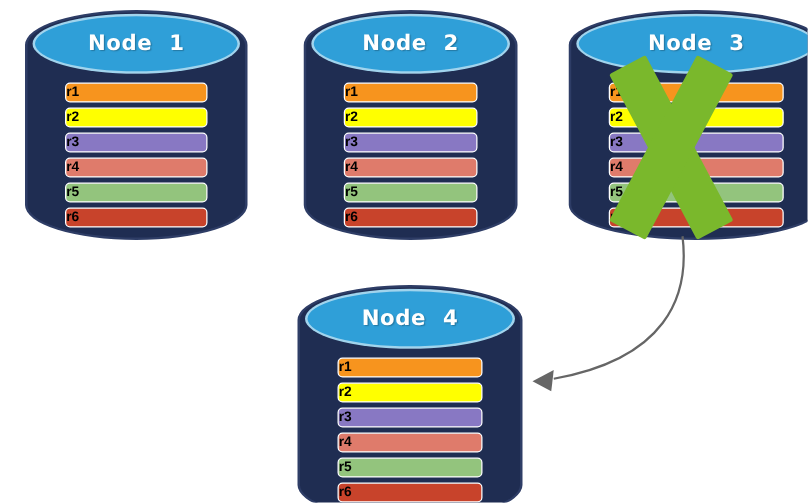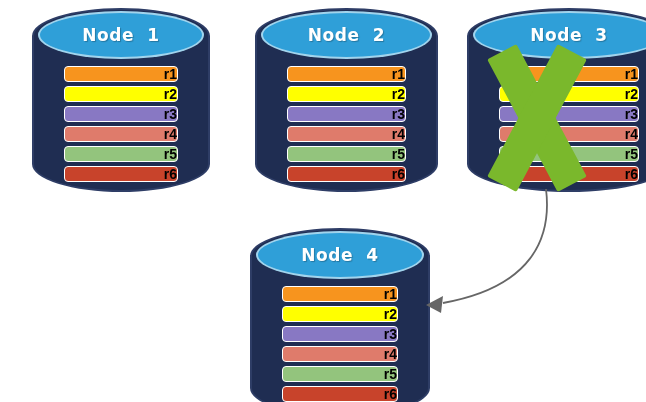--- a/index.html
+++ b/index.html
@@ -13,21 +13,21 @@
     --x-mark:#7AB82C;
     --arrow:#666666;
   }
   html,body{margin:0;padding:0;}
   .canvas{
     position:relative;width:646px;height:402px;
     background:var(--background);
     overflow:hidden;
     font-family:"Liberation Sans",sans-serif;
   }
-  .node{position:absolute;margin-left:12px;}
+  .node{position:absolute;}
   .cyl-body{
     position:absolute;inset:0;
     background:var(--cylinder-body);
     border:2px solid var(--cylinder-border);
     border-radius:50% / 28px;
     box-sizing:border-box;
   }
   .cyl-top{
     position:absolute;top:3px;left:6px;right:6px;height:48px;
     background:var(--cylinder-top);
@@ -44,22 +44,22 @@
     text-shadow:1px 1px 1px rgba(0,0,0,0.25);
   }
   .rows{
     position:absolute;left:32px;right:32px;top:58px;
     display:flex;flex-direction:column;gap:4px;
   }
   .row{
     height:14px;
     border:1px solid var(--row-border);
     border-radius:4px;
-    display:flex;align-items:center;justify-content:flex-end;
-    font-size:14px;font-weight:bold;line-height:1;
+    display:flex;align-items:center;justify-content:flex-start;
+    font-size:11px;font-weight:bold;line-height:1;
     color:var(--row-text);
   }
   .overlay{
     position:absolute;inset:0;width:646px;height:402px;
     pointer-events:none;
   }
   .x-bar{fill:var(--x-mark);}
   .arrow-path{stroke:var(--arrow);stroke-width:1.8;fill:none;}
   .arrow-head{fill:var(--arrow);}
 </style>
@@ -88,21 +88,21 @@
         </div>
       <div class="row" style="background-color: rgb(147, 196, 125);">
           <span>r5</span>
         </div>
       <div class="row" style="background-color: rgb(200, 67, 43);">
           <span>r6</span>
         </div>
     </div>
   </div>
 
-  <div class="node" style="left:243px;top:8px;width:171px;height:184px;padding-left:12px;">
+  <div class="node" style="left:243px;top:8px;width:171px;height:184px;">
     <div class="cyl-body"></div>
     <div class="cyl-top">
       <span class="node-title">Node 2</span>
     </div>
     <div class="rows">
       <div class="row" style="background-color: rgb(247, 148, 30);">
           <span>r1</span>
         </div>
       <div class="row" style="background-color: rgb(255, 255, 0);">
           <span>r2</span>

